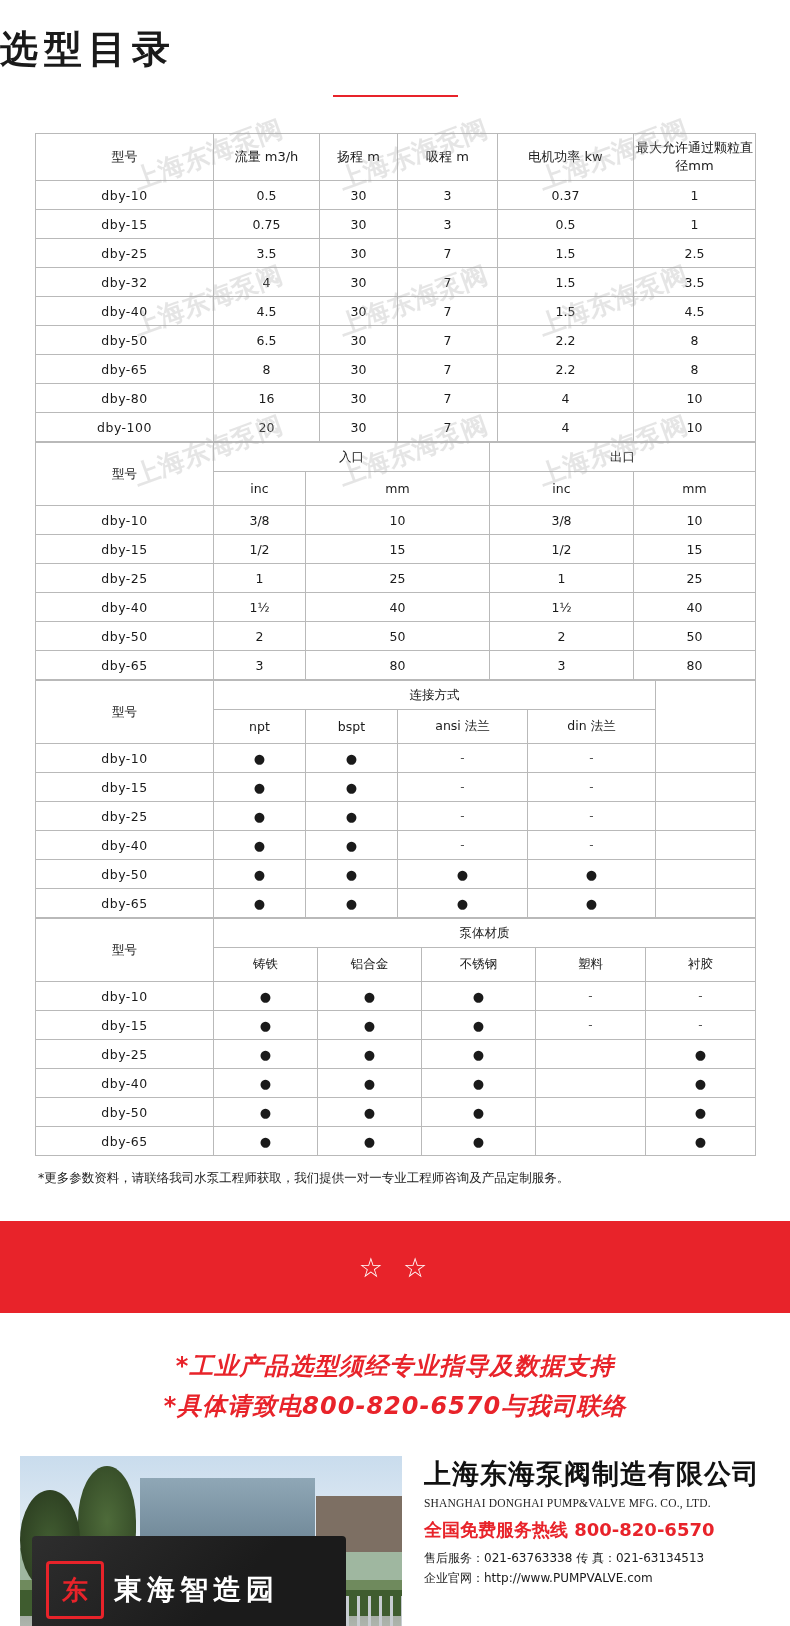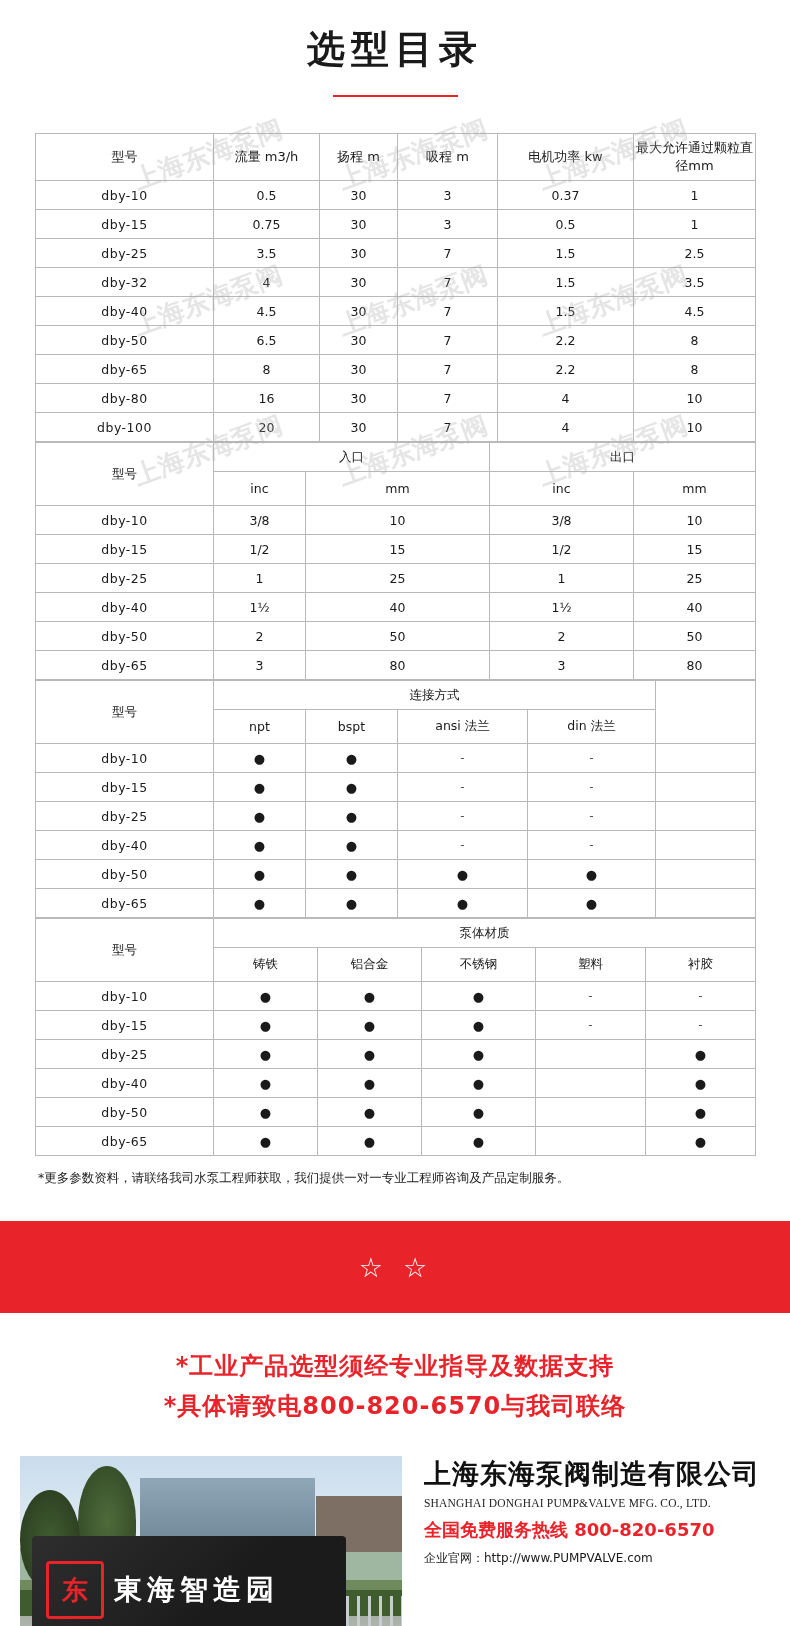--- a/index.html
+++ b/index.html
@@ -5,21 +5,21 @@
   html,body{margin:0;padding:0;}
   body{
     width:790px;
     background:#ffffff;
     font-family:"Liberation Sans","DejaVu Sans",sans-serif;
     color:#111;
   }
   .page{width:790px;position:relative;overflow:hidden;}
 
   
-  .title-wrap{padding-top:24px;text-align:center;}
+  .title-wrap{padding-top:24px;}
   .main-title{
     font-size:38px;
     font-weight:bold;
     letter-spacing:6px;
     color:#1a1a1a;
     font-family:"DejaVu Sans","Liberation Sans",sans-serif;
   }
   .title-rule{
     width:125px;height:2px;background:#e8232a;
     margin:20px auto 0 auto;
@@ -93,20 +93,21 @@
   
   .notice{
     text-align:center;
     margin-top:34px;
     color:#e8232a;
     font-weight:bold;
     font-size:24px;
     line-height:1.65;
     letter-spacing:1px;
     font-family:"DejaVu Sans","Liberation Sans",sans-serif;
+    font-style:italic;
   }
 
   
   .footer{
     margin-top:30px;
     display:flex;
     align-items:flex-start;
     padding:0 0 18px 0;
   }
   .photo{
@@ -529,20 +530,21 @@
         <div class="ph-logo">东</div>
         <div class="ph-stone-text">東海智造园</div>
       </div>
     </div>
 
     <div class="company">
       <div class="cn-name">上海东海泵阀制造有限公司</div>
       <div class="en-name">SHANGHAI DONGHAI PUMP&amp;VALVE MFG. CO., LTD.</div>
       <div class="hotline">全国免费服务热线  800-820-6570</div>
       <div class="addr-list">
+        <div class="addr-row">售后服务：021-63763338   传    真：021-63134513</div>
         <div class="addr-row">企业官网：http://www.PUMPVALVE.com</div>
 
       </div>
     </div>
 
   </div>
 
 </div>
 
 </body></html>

